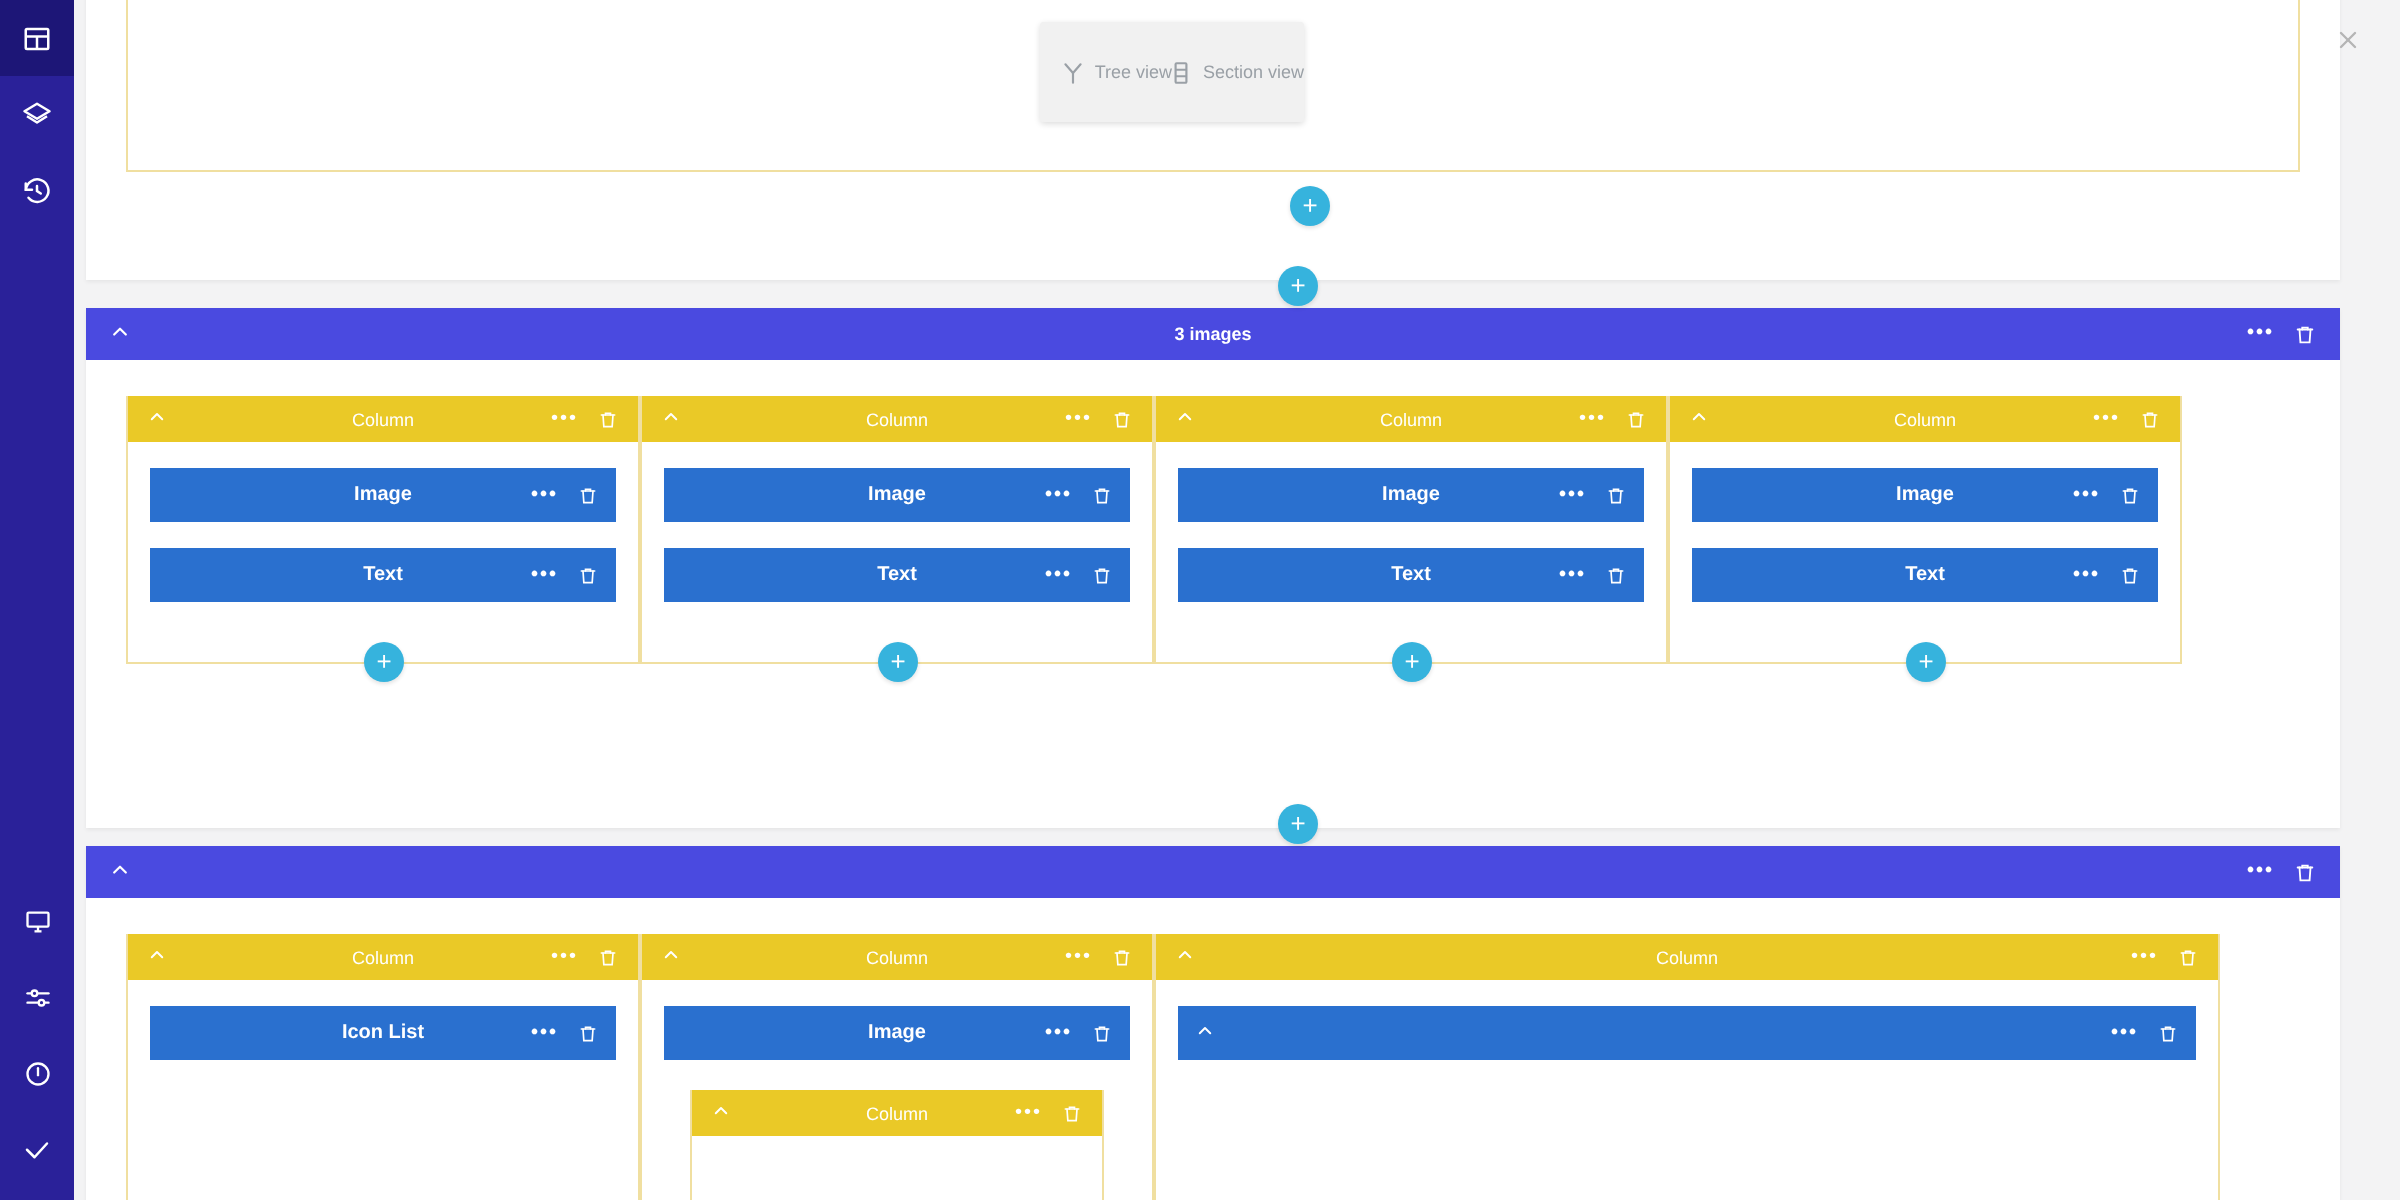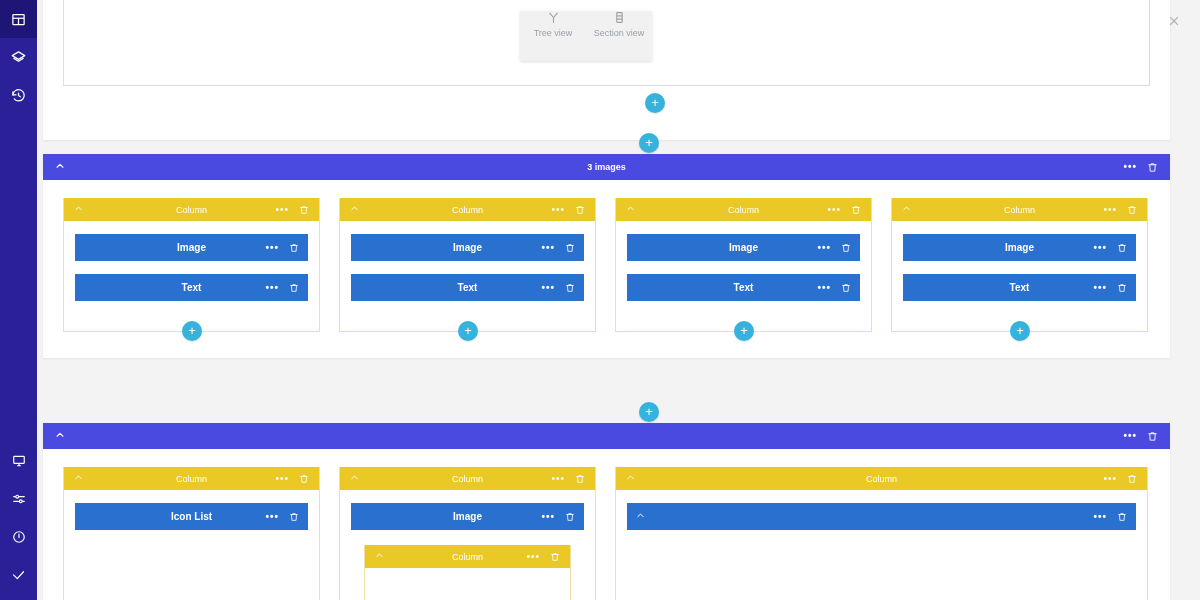--- a/index.html
+++ b/index.html
@@ -41,21 +41,21 @@
     position: absolute; top: 11px; left: 483px;
     display: flex;
     background: #f1f1f1;
     border-radius: 2px;
     box-shadow: 0 1px 3px rgba(0,0,0,.14);
     z-index: 25;
     overflow: hidden;
   }
   .tb-btn {
     width: 66px; height: 50px;
-    display: flex; flex-direction: column; align-items: center; justify-content: flex-start;
+    display: flex; flex-direction: row; align-items: center; justify-content: flex-end;
     gap: 4px;
     color: #9aa0a6;
     background: #f1f1f1;
     font-size: 9px; line-height: 10px;
     white-space: nowrap;
   }
   .tb-btn.wide { width: 66px; }
   .tb-btn.active { background: #2a6fd6; color: #ffffff; }
   .tb-btn svg { display: block; }
   .tb-label { font-size: 9px; }
@@ -81,21 +81,21 @@
     display: flex; align-items: center;
     font-size: 9px; font-weight: bold;
     padding: 0 12px;
   }
   .sec-head .title {
     position: absolute; left: 0; right: 0; text-align: center;
     font-size: 9px; font-weight: bold; pointer-events: none;
   }
   .head-left { display: flex; align-items: center; z-index: 2; }
   .head-right { margin-left: auto; display: flex; align-items: center; gap: 10px; z-index: 2; }
-  .sec-body { position: relative; padding: 18px 20px 22px 20px; display: flex; gap: 19px; }
+  .sec-body { position: relative; padding: 18px 20px 22px 20px; display: flex; }
 
   
   .col {
     position: relative;
     border: 1px solid #f0dfa0;
     border-top: none;
     background: #ffffff;
   }
   .col-head {
     position: relative;
@@ -272,21 +272,21 @@
 
       <div class="plus plus-abs" style="left:602px; top:133px;">
         <span>+</span>
       </div>
     </div>
 
     <div class="plus plus-abs" style="left:602px; top:133px;">
       <span>+</span>
     </div>
 
-    <div class="sec-card" style="top:154px; height:204px;">
+    <div class="sec-card" style="top:154px; height:260px;">
       <div class="sec-head">
         <div class="head-left">
           <span class="chev">
             <svg width="10" height="10" viewBox="0 0 24 24" fill="none" stroke="#fff" stroke-width="2.6" stroke-linecap="round" stroke-linejoin="round">
               <polyline points="5,15 12,8 19,15"></polyline>
             </svg>
           </span>
         </div>
         <div class="title">3 images</div>
         <div class="head-right">

